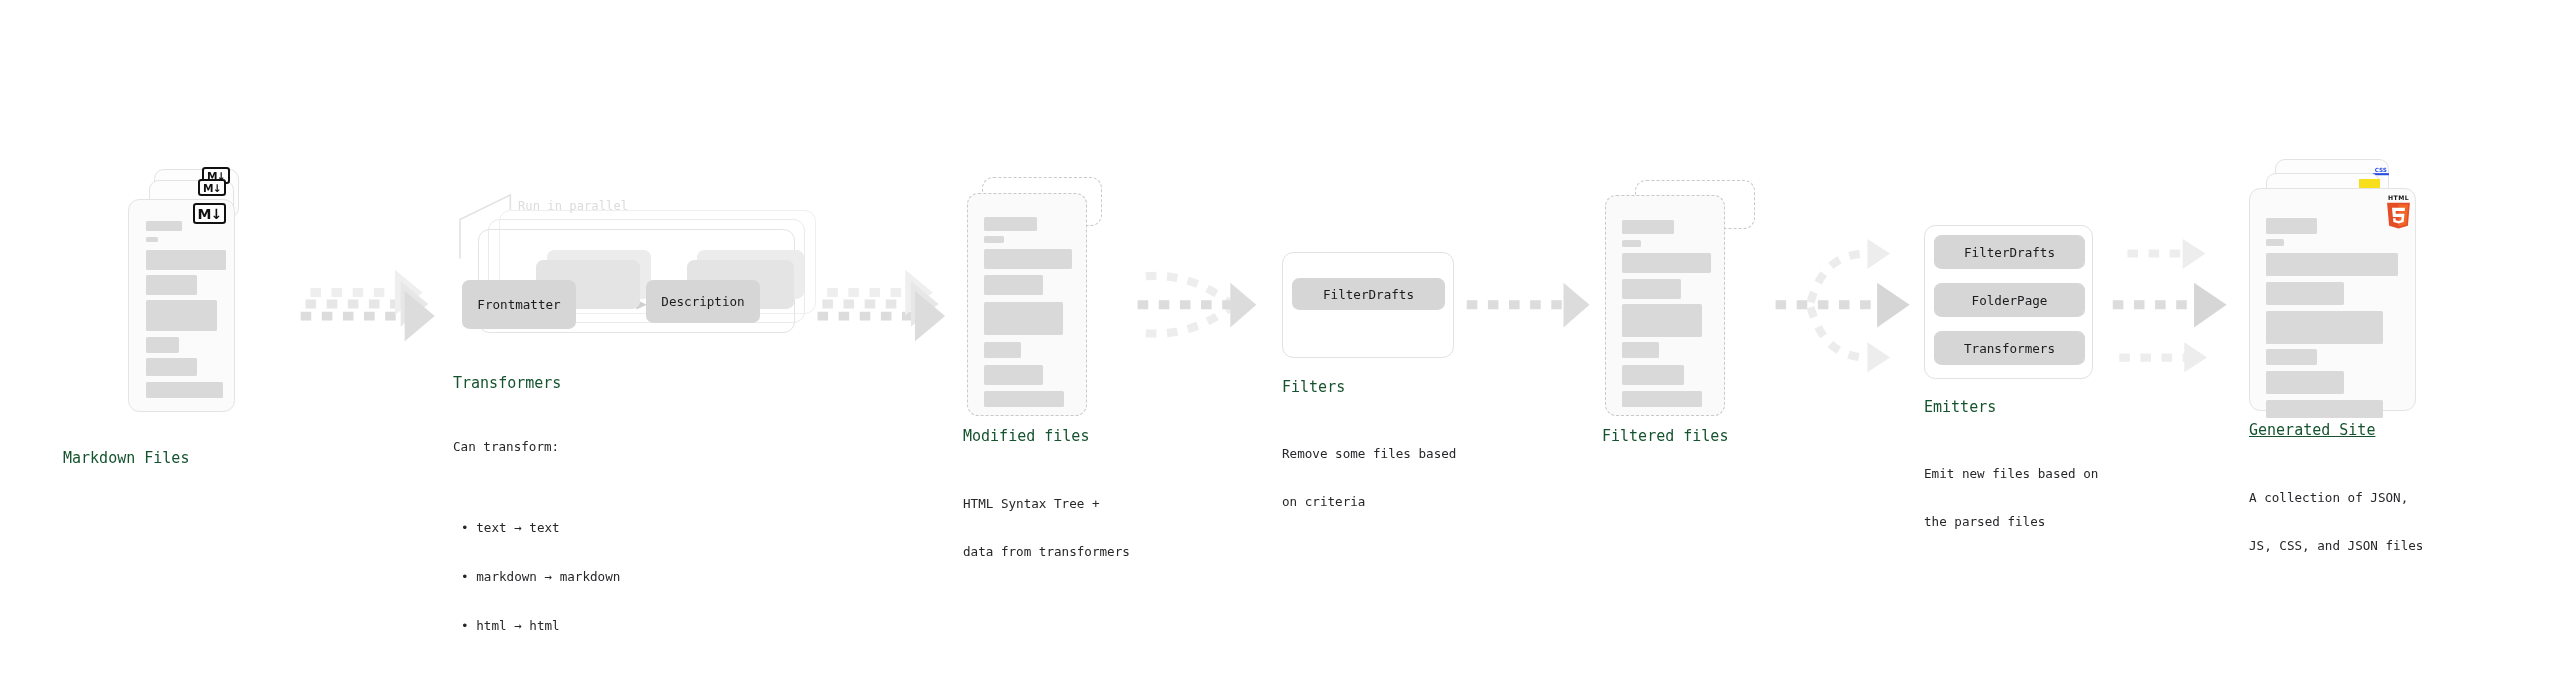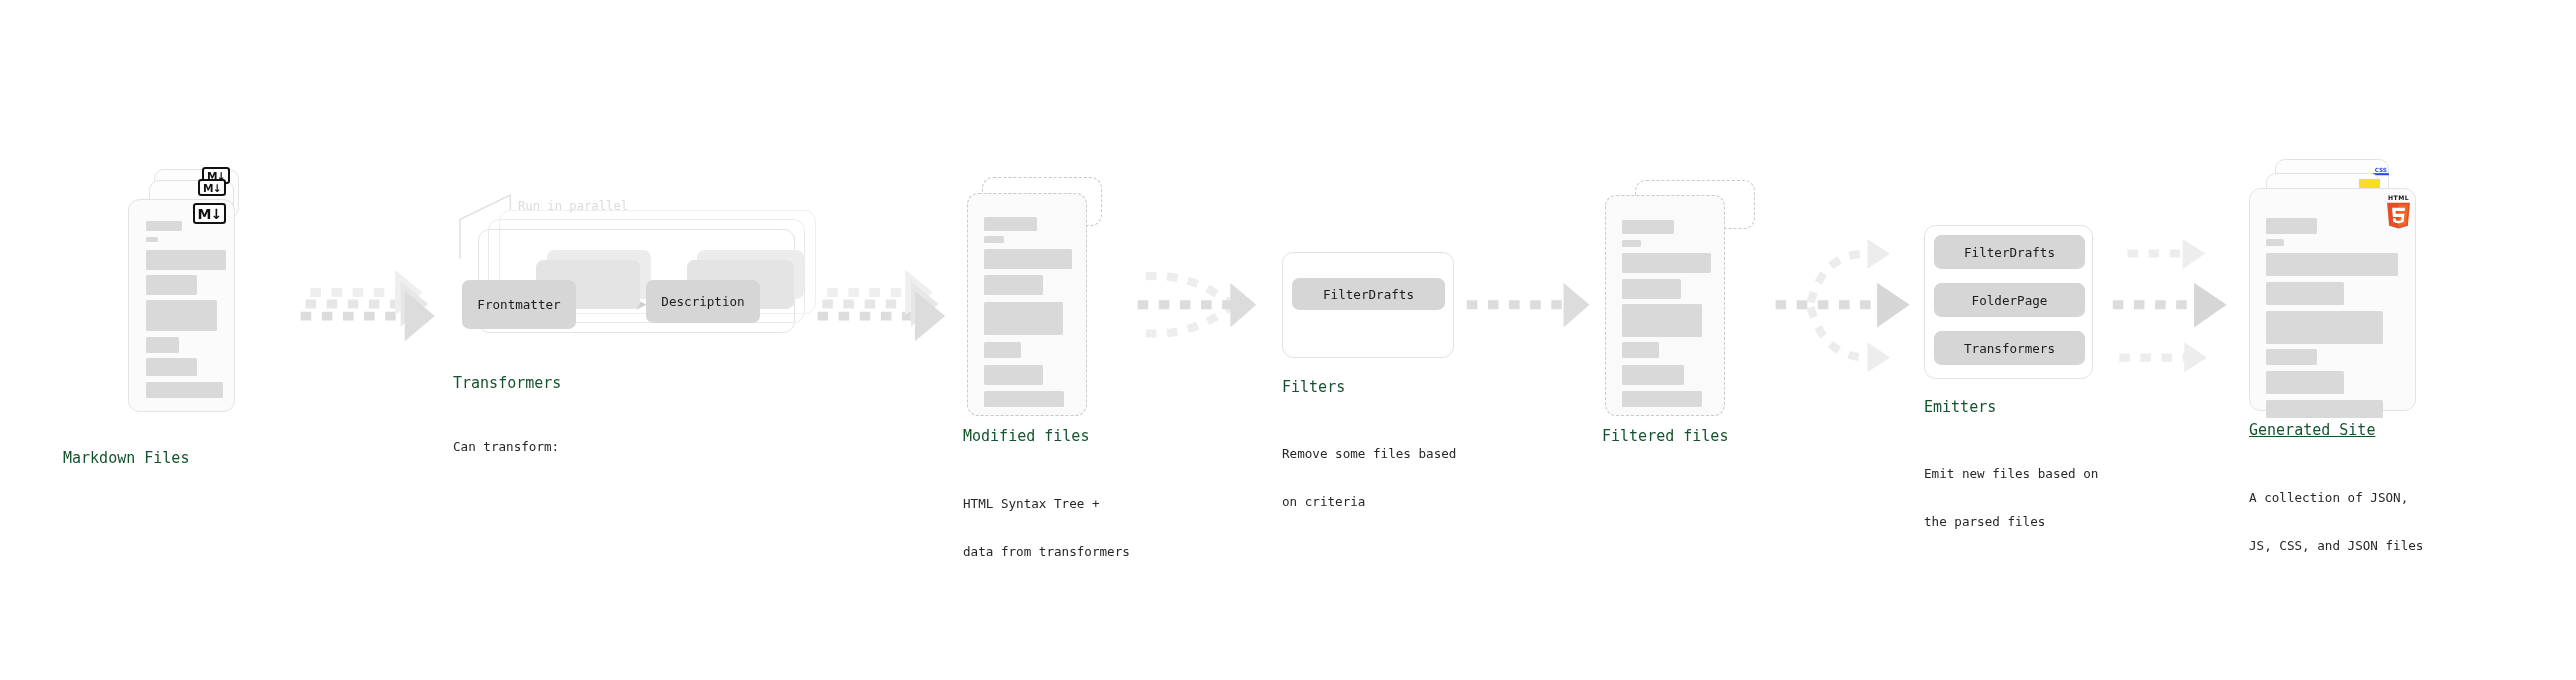--- a/index.html
+++ b/index.html
@@ -238,20 +238,25 @@
     <div class="pill" style="left:646px; top:280px; width:114px; height:43px;">
       <span>Description</span>
     </div>
 
     <div class="parallel-label" style="left:518px; top:199px;">Run in parallel</div>
 
     <div class="stage-title" style="left:453px; top:374px;">Transformers</div>
 
     <div class="stage-desc" style="left:453px; top:406px;">
       <div>Can transform:</div>
+      <ul class="bullets">
+        <li style="padding-left:8.1px;">• text → text</li>
+        <li style="padding-left:8.1px;">• markdown → markdown</li>
+        <li style="padding-left:8.1px;">• html → html</li>
+      </ul>
     </div>
   </div>
 
   <div class="stage">
 
     <div class="card dashed" style="left:982px; top:177px; width:120px; height:49px; background:transparent;"></div>
 
     <div class="card dashed" style="left:967px; top:193px; width:120px; height:223px;">
       <div class="bar" style="left:16.3px; top:23px;  width:53px;  height:14px;"></div>
       <div class="bar" style="left:16.3px; top:42px;  width:19.5px;  height:6.5px;"></div>

